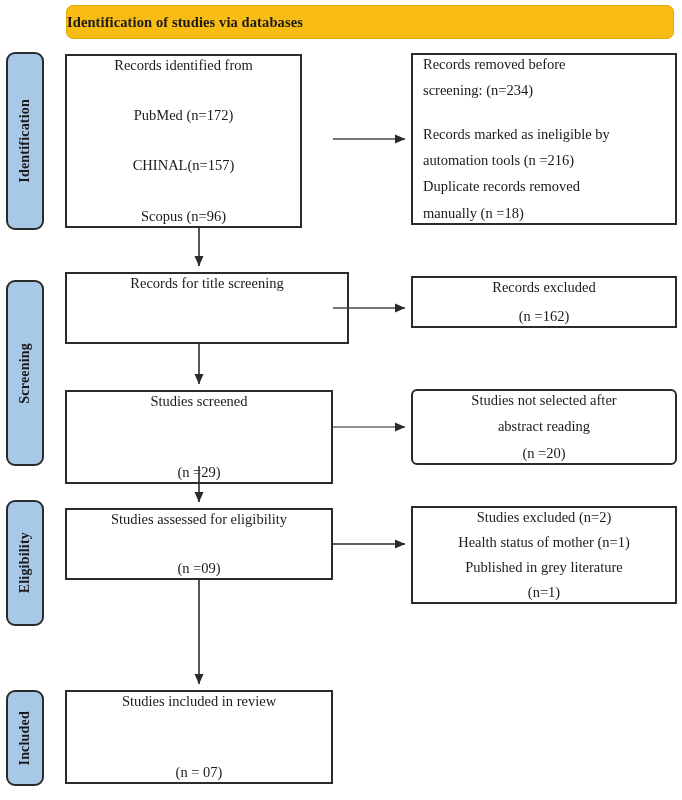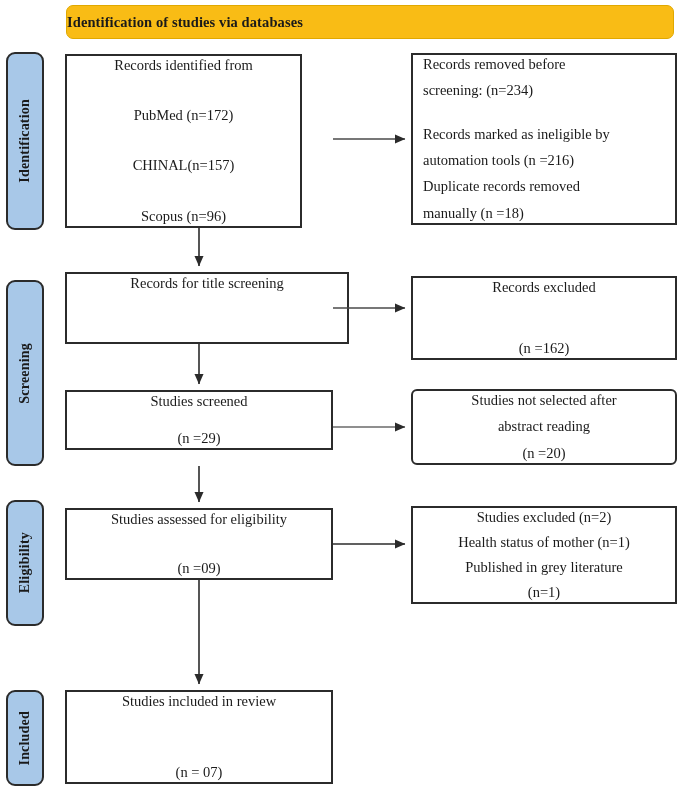--- a/index.html
+++ b/index.html
@@ -89,27 +89,27 @@
     padding: 0 10px;
     white-space: pre-line;
   }
   .center   { text-align: center; }
   .leftalign{ text-align: left; }
   .gap      { display: block; height: 10px; }
 
   
   #box-identified       { left: 65px; top: 54px;  width: 237px; height: 174px; }
   #box-title-screening  { left: 65px; top: 272px; width: 284px; height: 72px;  }
-  #box-studies-screened { left: 65px; top: 390px; width: 268px; height: 60px;  }
+  #box-studies-screened { left: 65px; top: 390px; width: 268px; height: 94px;  }
   #box-eligibility      { left: 65px; top: 508px; width: 268px; height: 72px;  }
   #box-included         { left: 65px; top: 690px; width: 268px; height: 94px;  }
 
   
   #box-removed          { left: 411px; top: 53px;  width: 266px; height: 172px; }
-  #box-excluded-title   { left: 411px; top: 276px; width: 266px; height: 84px;  }
+  #box-excluded-title   { left: 411px; top: 276px; width: 266px; height: 52px;  }
   #box-not-selected     { left: 411px; top: 389px; width: 266px; height: 76px; border-radius: 6px;  }
   #box-excluded-elig    { left: 411px; top: 506px; width: 266px; height: 98px;  }
 
   
   #connectors {
     position: absolute;
     left: 0;
     top: 0;
     width: 682px;
     height: 800px;

